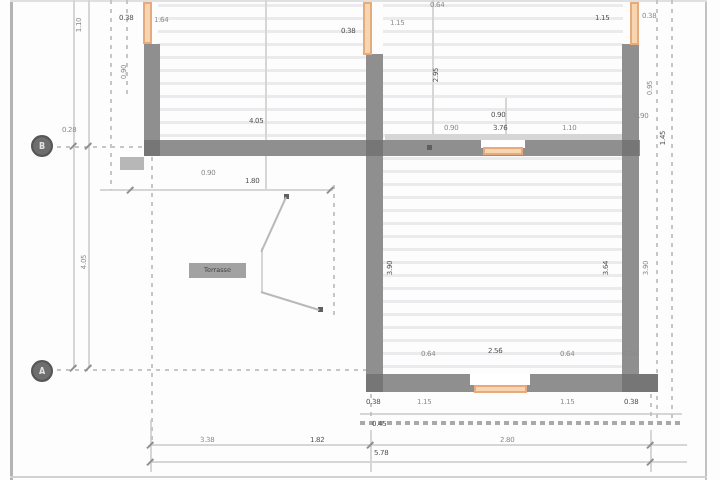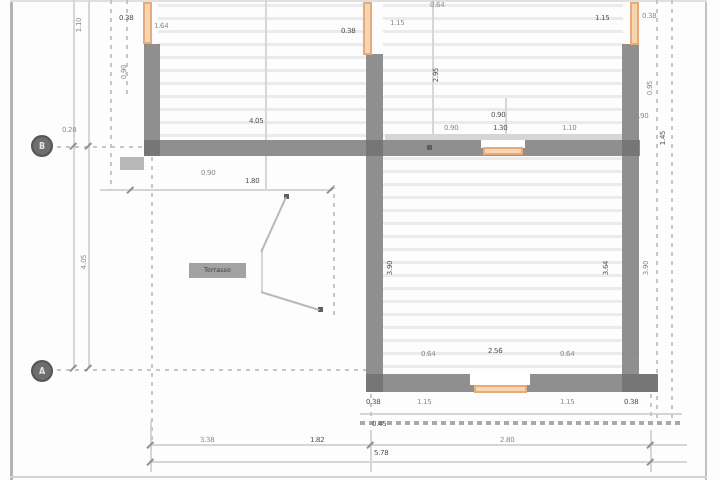--- a/index.html
+++ b/index.html
@@ -93,42 +93,42 @@
       <div class="tick" style="left: 370px; top: 445px;"></div>
       <div class="tick" style="left: 650px; top: 445px;"></div>
       <div class="tick" style="left: 150px; top: 462px;"></div>
       <div class="tick" style="left: 650px; top: 462px;"></div>
       <div class="tick" style="left: 130px; top: 190px;"></div>
       <div class="tick" style="left: 330px; top: 190px;"></div>
       <div class="dot" style="left: 284px; top: 194px;"></div>
       <div class="dot" style="left: 318px; top: 307px;"></div>
       <div class="dot" style="left: 427px; top: 145px;"></div>
       <div class="lbl dark" style="left: 119px; top: 14px;">0.38</div>
-      <div class="lbl" style="left: 154px; top: 22px;">1.64</div>
+      <div class="lbl" style="left: 154px; top: 16px;">1.64</div>
       <div class="lbl dark" style="left: 341px; top: 27px;">0.38</div>
       <div class="lbl" style="left: 390px; top: 19px;">1.15</div>
       <div class="lbl" style="left: 430px; top: 1px;">0.64</div>
       <div class="lbl dark" style="left: 595px; top: 14px;">1.15</div>
       <div class="lbl" style="left: 642px; top: 12px;">0.38</div>
       <div class="lbl" style="left: 62px; top: 126px;">0.28</div>
       <div class="lbl rot" style="left: 79px; top: 25px;">1.10</div>
       <div class="lbl rot" style="left: 84px; top: 262px;">4.05</div>
       <div class="lbl rot" style="left: 124px; top: 72px;">0.90</div>
       <div class="lbl dark rot" style="left: 436px; top: 75px;">2.95</div>
       <div class="lbl rot" style="left: 650px; top: 88px;">0.95</div>
       <div class="lbl dark rot" style="left: 663px; top: 138px;">1.45</div>
       <div class="lbl rot" style="left: 646px; top: 268px;">3.90</div>
       <div class="lbl dark rot" style="left: 390px; top: 268px;">3.90</div>
       <div class="lbl dark rot" style="left: 606px; top: 268px;">3.64</div>
       <div class="lbl dark" style="left: 249px; top: 117px;">4.05</div>
       <div class="lbl" style="left: 201px; top: 169px;">0.90</div>
       <div class="lbl dark" style="left: 245px; top: 177px;">1.80</div>
       <div class="lbl" style="left: 444px; top: 124px;">0.90</div>
       <div class="lbl dark" style="left: 491px; top: 111px;">0.90</div>
-      <div class="lbl dark" style="left: 493px; top: 124px;">1.30</div>
+      <div class="lbl dark" style="left: 493px; top: 124px;">3.76</div>
       <div class="lbl" style="left: 562px; top: 124px;">1.10</div>
       <div class="lbl" style="left: 634px; top: 112px;">0.90</div>
       <div class="lbl" style="left: 421px; top: 350px;">0.64</div>
       <div class="lbl dark" style="left: 488px; top: 347px;">2.56</div>
       <div class="lbl" style="left: 560px; top: 350px;">0.64</div>
       <div class="lbl" style="left: 623px; top: 350px;">0.38</div>
       <div class="lbl" style="left: 417px; top: 398px;">1.15</div>
       <div class="lbl" style="left: 560px; top: 398px;">1.15</div>
       <div class="lbl dark" style="left: 624px; top: 398px;">0.38</div>
       <div class="lbl dark" style="left: 366px; top: 398px;">0.38</div>

